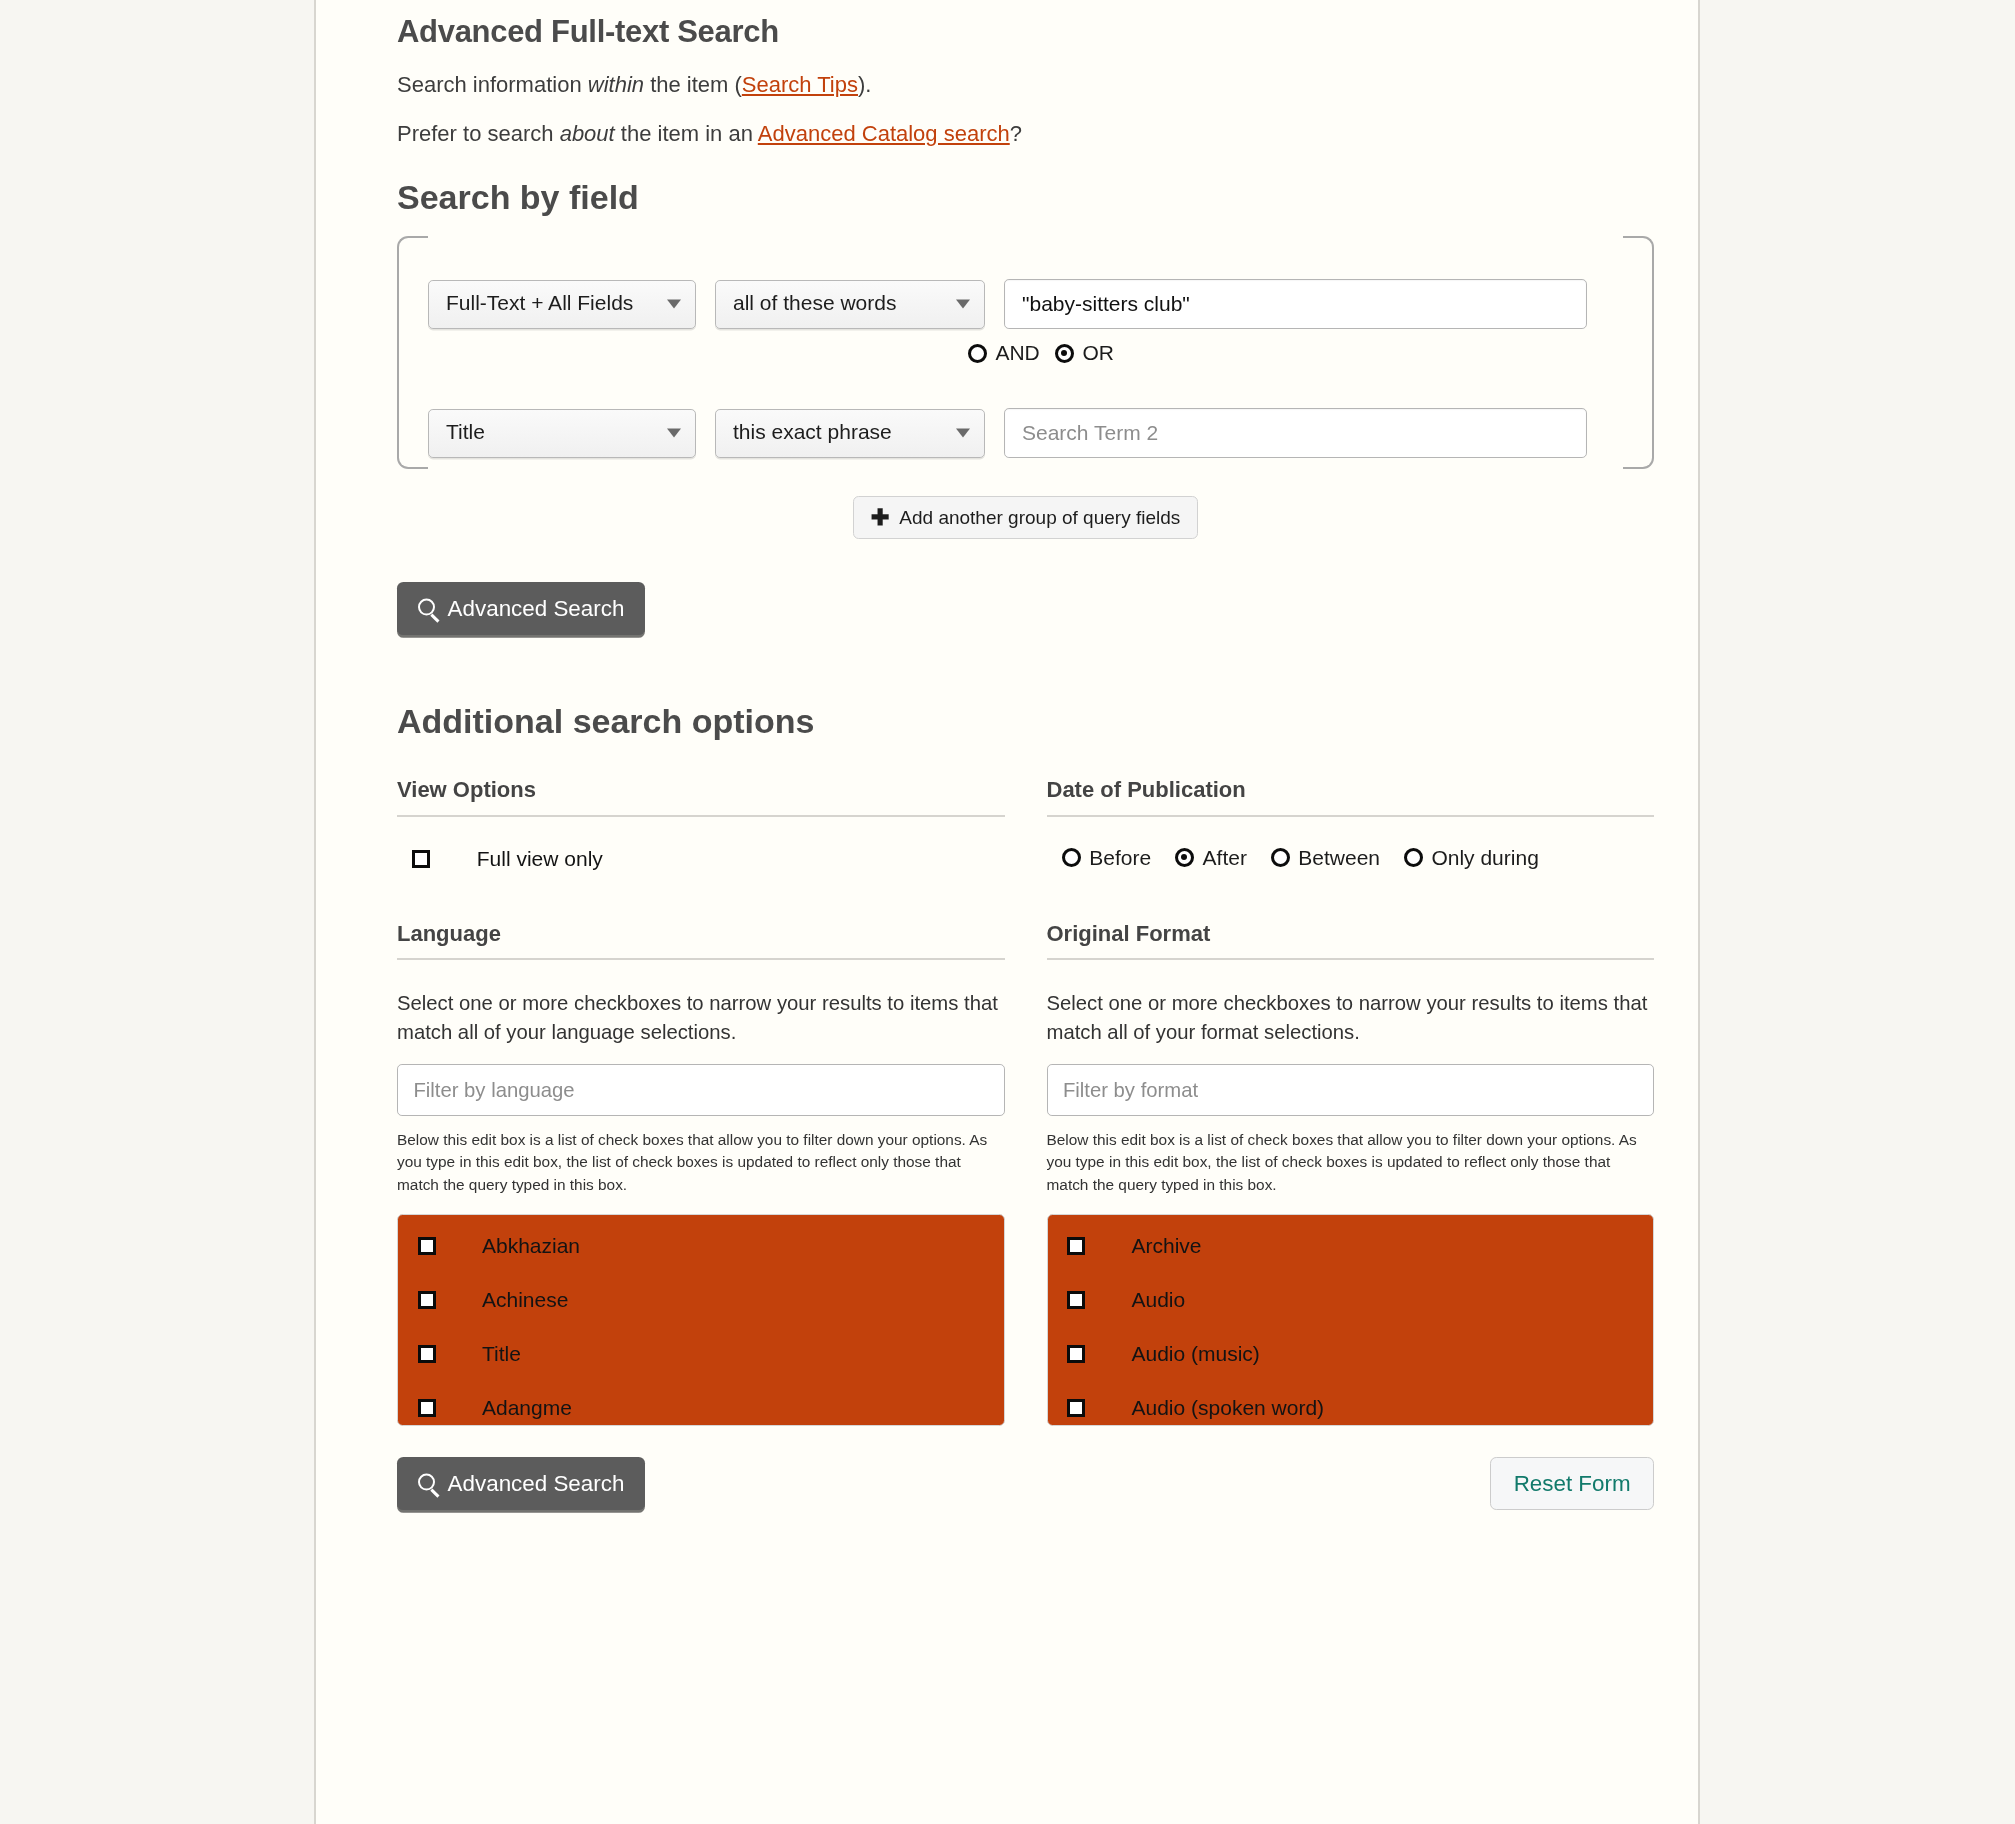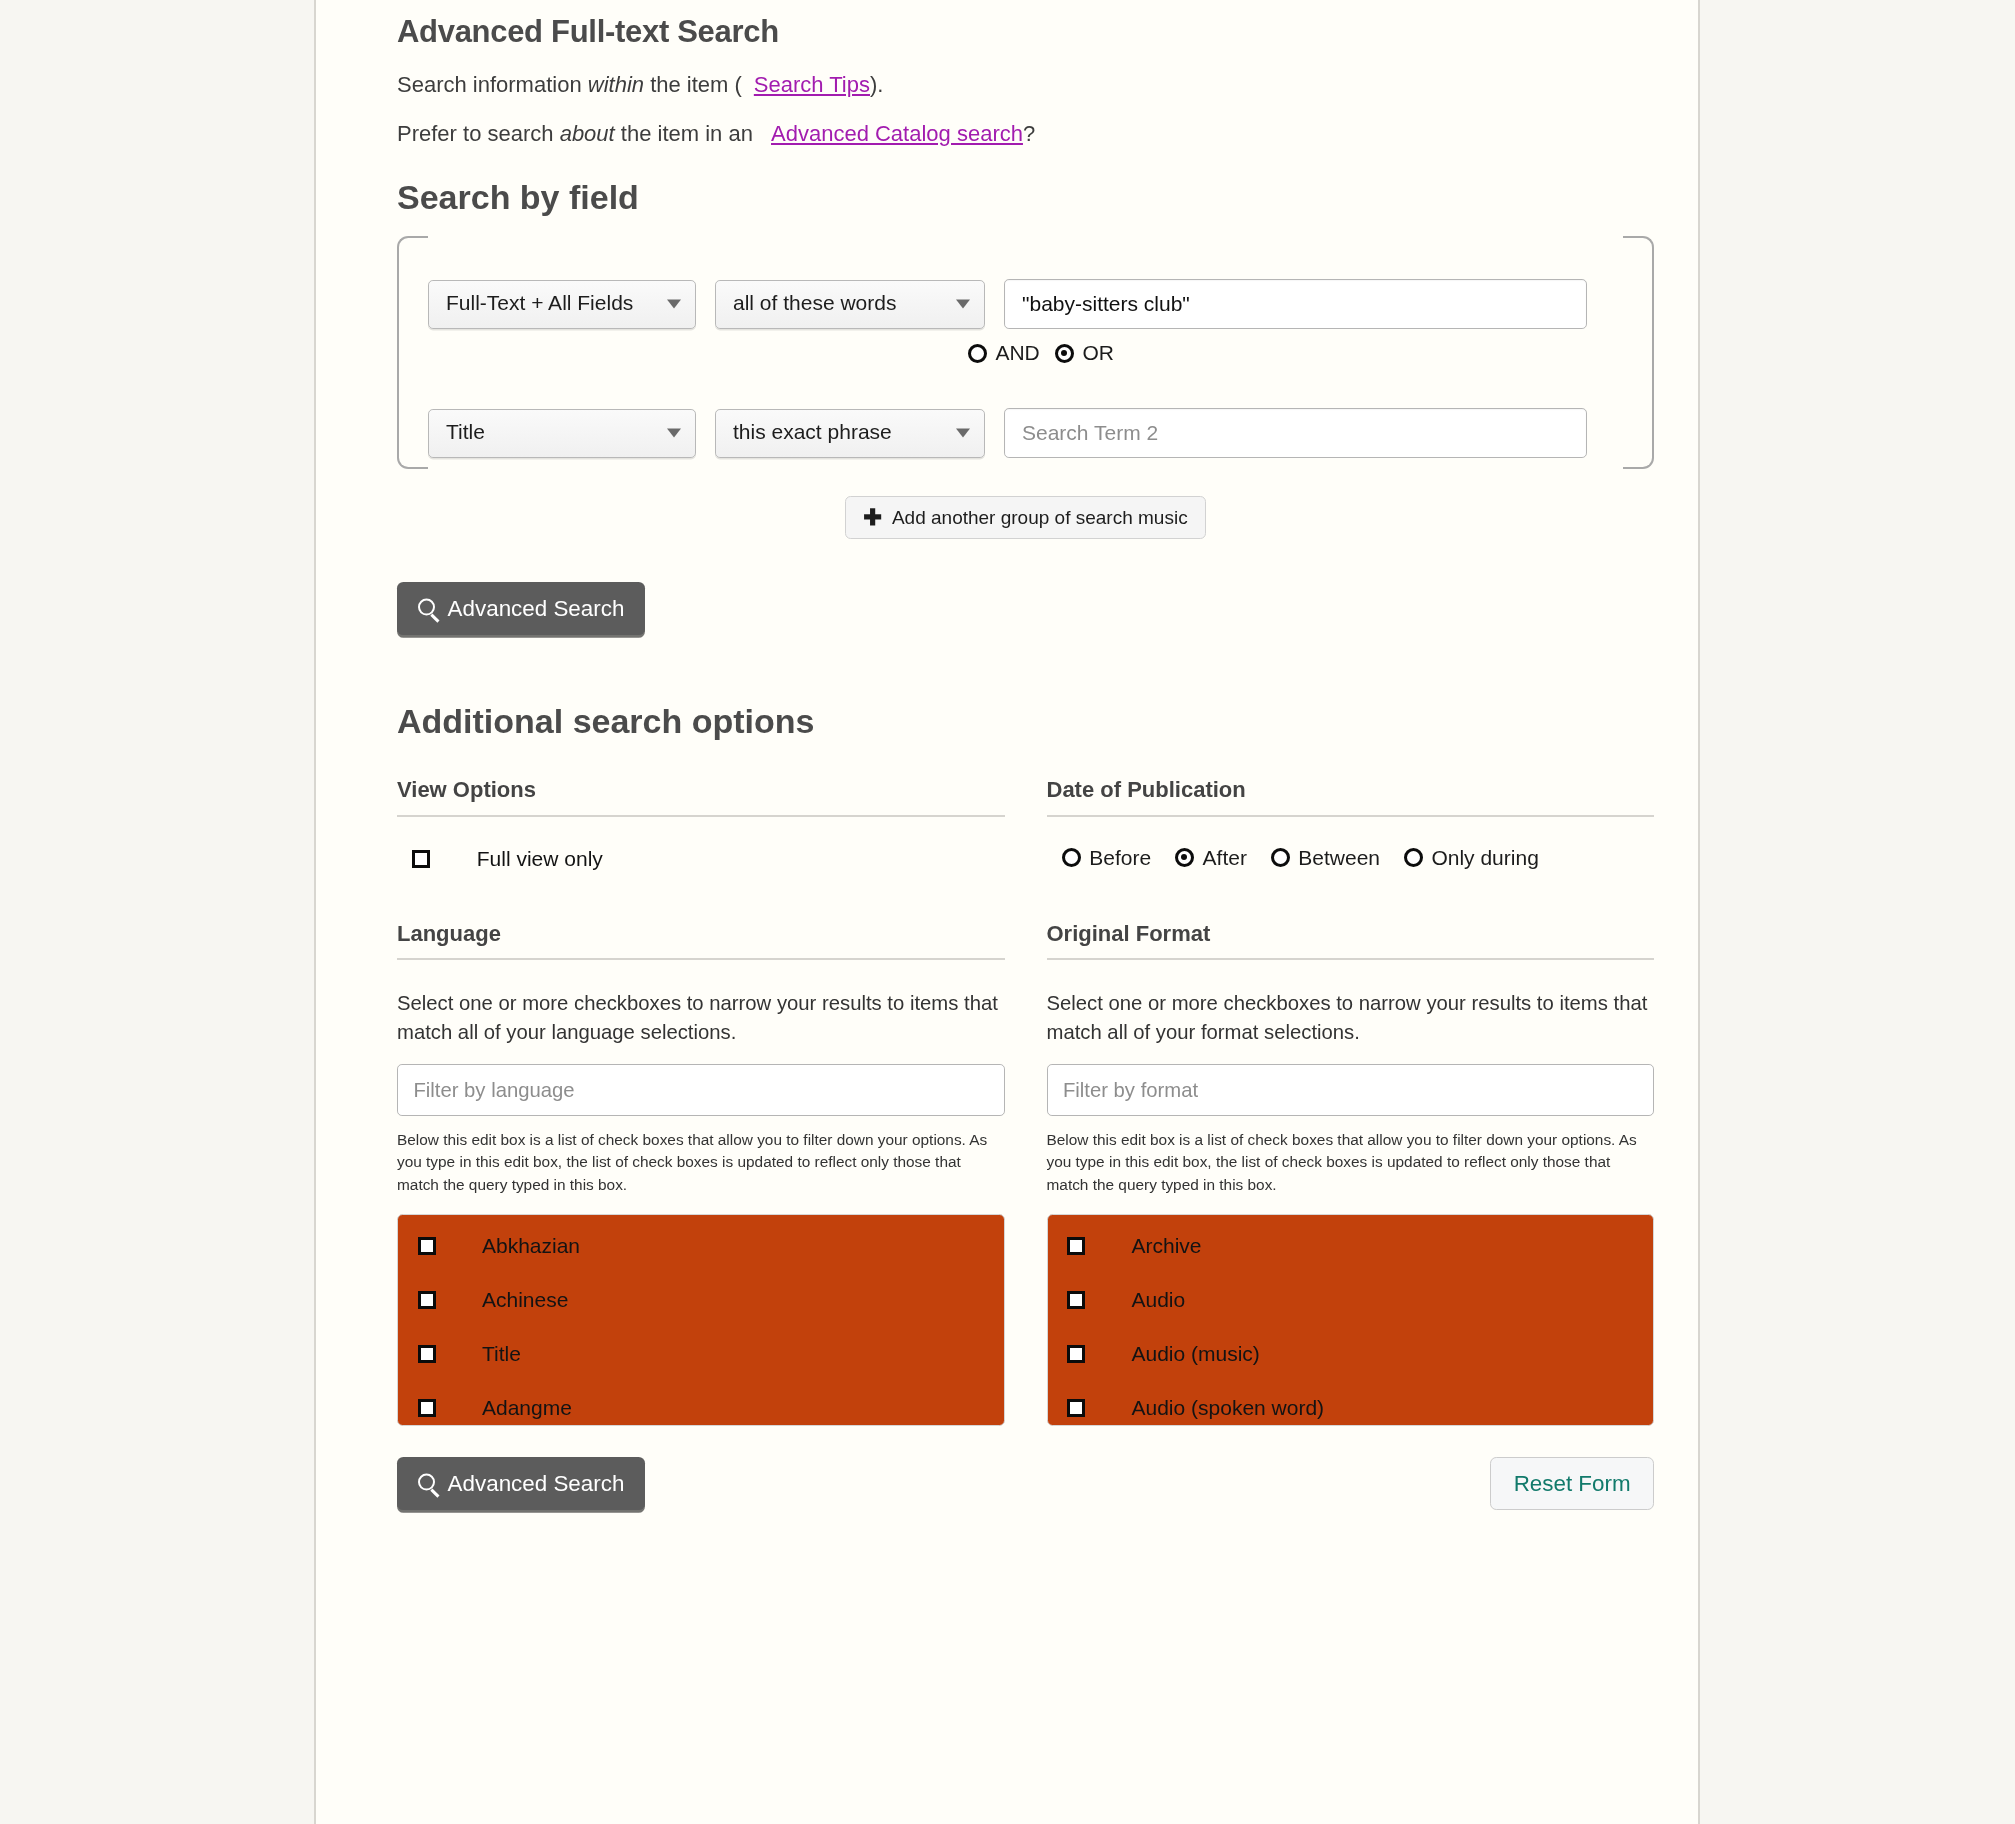--- a/index.html
+++ b/index.html
@@ -32,21 +32,21 @@
   }
 
   
   .h1 {
     font-size: 31px; font-weight: bold; color: #4b4b4b;
     letter-spacing: -0.3px; margin: 0; padding-top: 0;
     line-height: 1.1;
   }
   .lede { font-size: 22px; color: #3d3d3d; line-height: 1.35; }
   .lede em { font-style: italic; }
-  a.link { color: #a21caf; text-decoration: underline; text-underline-offset: 2.1px; margin-left: 12px; }
+  a.link { color: #c2410c; text-decoration: underline; text-underline-offset: 2.1px; }
   .h2 { font-size: 34px; font-weight: bold; color: #4b4b4b; margin: 0; }
   .h3 {
     font-size: 22px; font-weight: bold; color: #444;
     padding-bottom: 11.2px; border-bottom: 2.8px solid #d6d4cf;
   }
 
   
   .group-bracket { position: relative; margin-top: 19.6px; height: 233px; }
   .bracket-l, .bracket-r {
     position: absolute; top: 0; width: 31px; height: 233px;
@@ -235,21 +235,21 @@
           </div>
           <div class="textinput w3 ph">
             <span>Search Term 2</span>
           </div>
         </div>
       </div>
 
       <div style="text-align:center; margin-top:27px">
         <div class="btn-add">
           <span class="plus">✚</span>
-          <span>Add another group of search music</span>
+          <span>Add another group of query fields</span>
         </div>
       </div>
 
       <div style="margin-top:43px">
         <div class="btn-primary">
           <span class="mag"></span>
           <span>Advanced Search</span>
         </div>
       </div>
 

